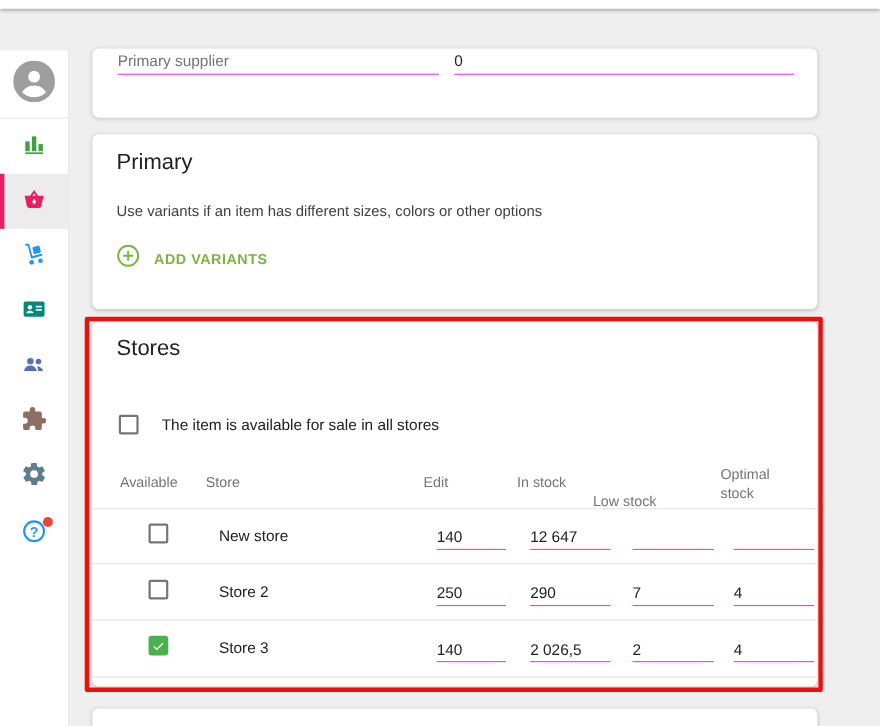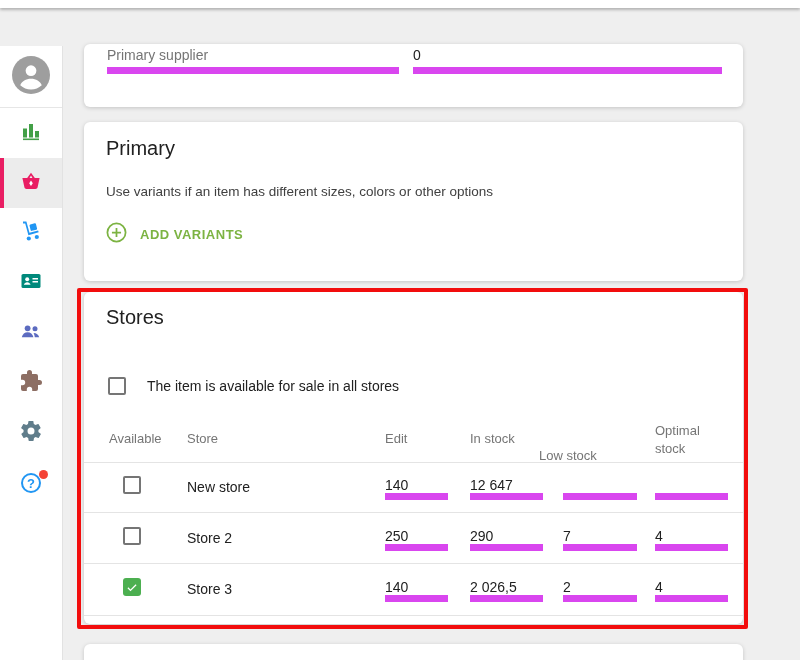--- a/index.html
+++ b/index.html
@@ -23,21 +23,21 @@
   .badge-dot { position:absolute; width:9px; height:9px; background:#f44336; border-radius:50%; top:12px; right:14px; }
   .help-circle { width:20px; height:20px; border:2px solid #2196f3; border-radius:50%; color:#2196f3; font-size:13px; font-weight:bold; display:flex; align-items:center; justify-content:center; }
 
   
   .card { position:absolute; left:84px; width:659px; background:#fff; border-radius:6px; box-shadow:0 1px 4px rgba(0,0,0,.18); }
   .card-supplier { top:44px; height:63px; z-index:5; }
   .card-variants { top:122px; height:159px; }
   .card-stores  { top:292px; height:332px; z-index:5; }
   .card-bottom  { top:644px; height:40px; }
 
-  .underline-input { position:absolute; border:none; outline:none; background:transparent; border-bottom:7px solid #d946ef; font-family:inherit; font-size:14px; color:#212121; padding:0 0 4px 0; }
+  .underline-input { position:absolute; border:none; outline:none; background:transparent; border-bottom:1px solid #d946ef; font-family:inherit; font-size:14px; color:#212121; padding:0 0 4px 0; }
 
   .section-title { position:absolute; left:22px; font-size:20px; color:#212121; font-weight:400; }
   .section-desc { position:absolute; left:22px; font-size:13.5px; color:#404040; }
 
   .add-variants { position:absolute; left:22px; top:100px; display:flex; align-items:center; gap:13px; cursor:pointer; color:#7cb342; }
   .add-variants .label { font-size:13px; font-weight:bold; letter-spacing:.5px; }
 
   
   .annotation-rect { position:absolute; left:77px; top:288px; width:671px; height:341px; border:4px solid #f20d0d; z-index:20; pointer-events:none; border-radius:2px; }
 
@@ -55,21 +55,21 @@
   .tbl-header .h { position:absolute; font-size:13px; color:#757575; }
   .h-available { left:25px;  top:16px; }
   .h-store     { left:103px; top:16px; }
   .h-price     { left:301px; top:16px; }
   .h-instock   { left:386px; top:16px;text-align:center; }
   .h-lowstock  { left:455px; top:16px;margin-top:17px; }
   .h-optimal   { left:571px; top:7px; width:56px; line-height:18px; }
 
   .divider { position:absolute; left:0; width:659px; height:1px; background:#e4e4e4; }
 
-  .tbl-row { position:absolute; left:0; width:587px; height:50px; }
+  .tbl-row { position:absolute; left:12px; width:587px; height:50px; }
   .tbl-row .cb-cell { position:absolute; left:39px; top:14px; }
   .tbl-row .store-name { position:absolute; left:103px; top:17px; font-size:14px; color:#212121; }
   .cell-input { top:8px; height:30px; padding-top:10px; }
   .ci-price   { left:301px; width:63px; }
   .ci-instock { left:386px; width:73px; }
   .ci-low     { left:479px; width:74px; }
   .ci-optimal { left:571px; width:73px; }
 </style>
 </head>
 <body>

